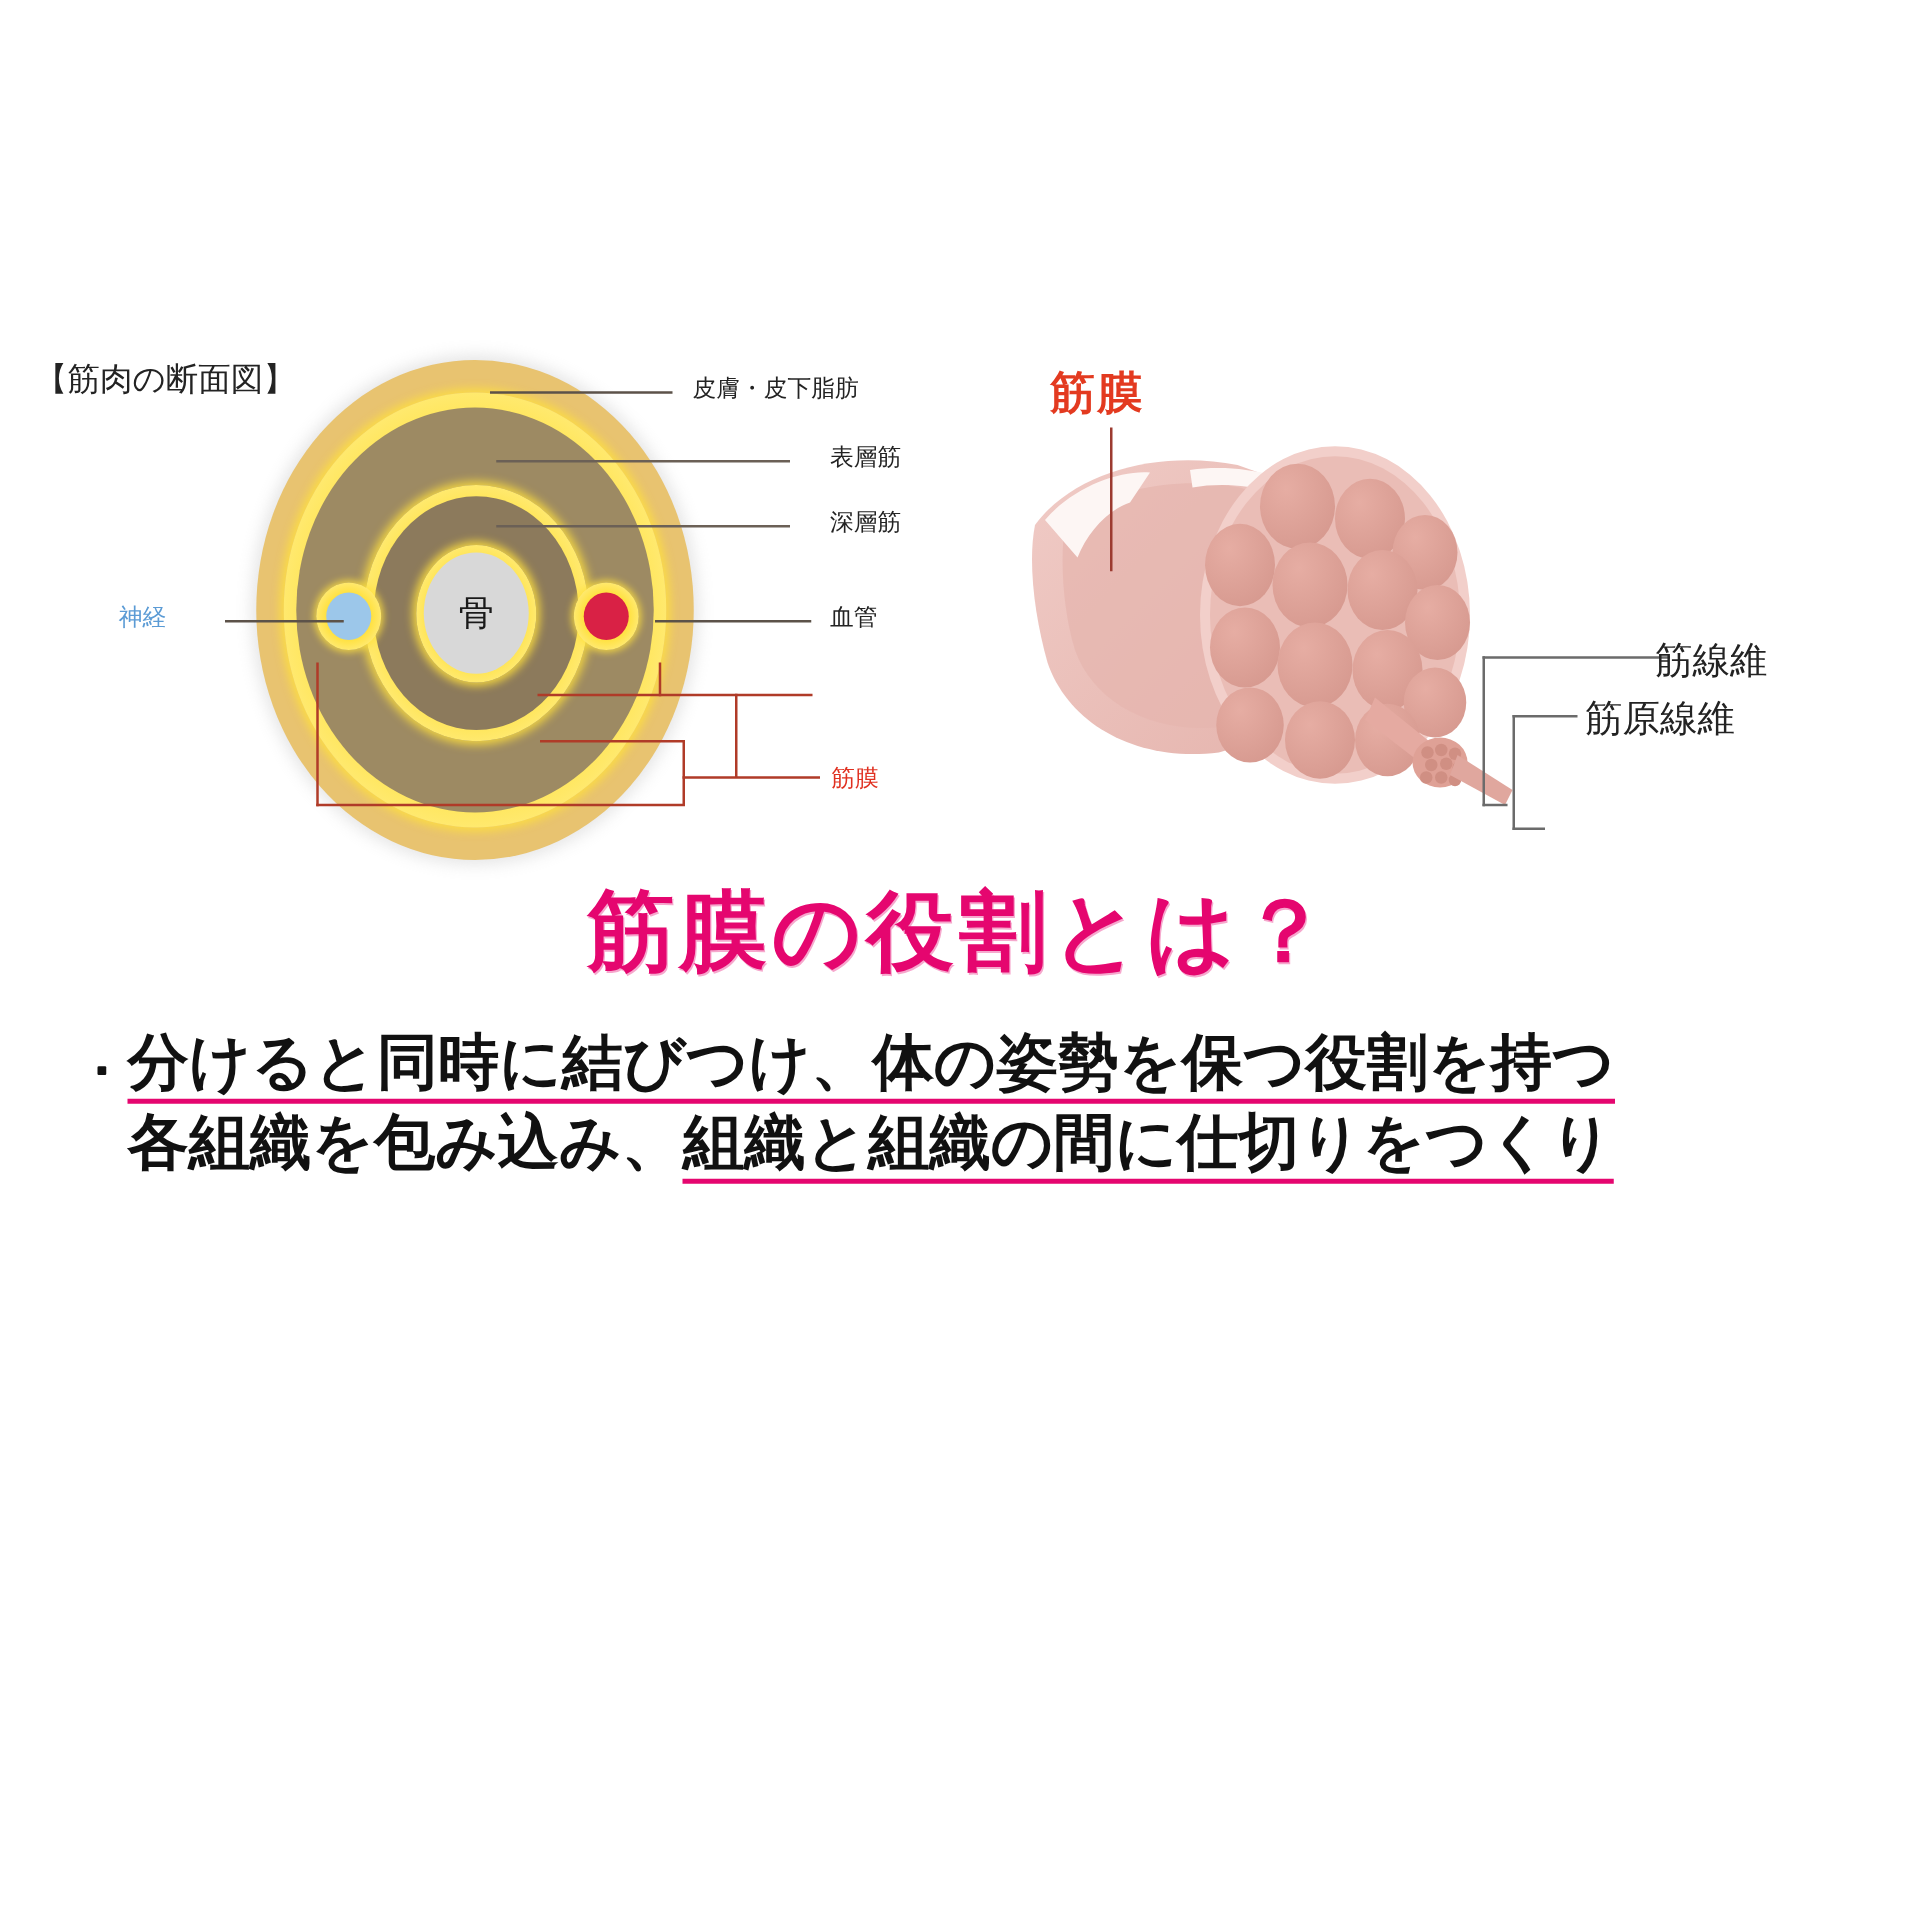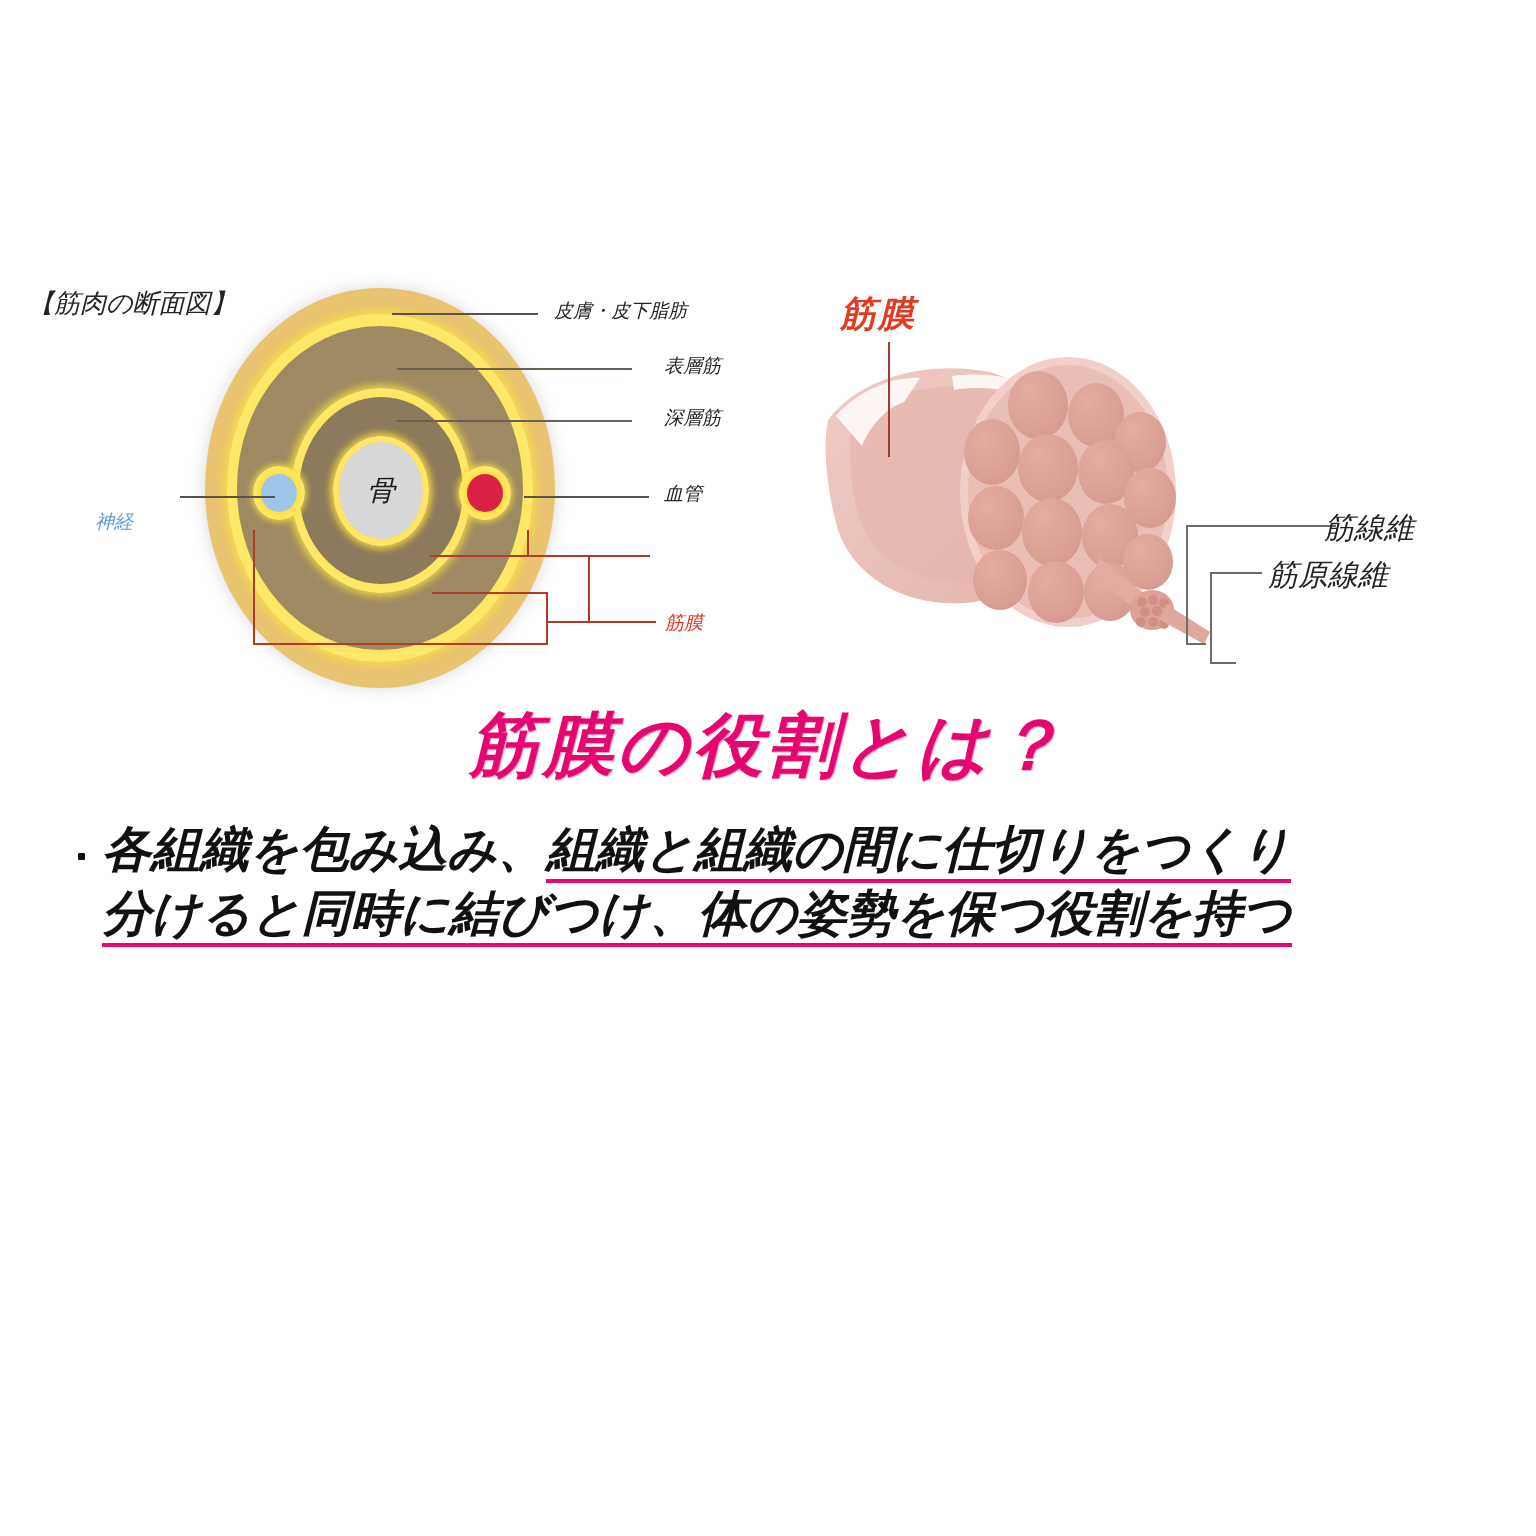--- a/index.html
+++ b/index.html
@@ -8,21 +8,20 @@
     padding: 0;
     background: #ffffff;
   }
   #page {
     position: relative;
     width: 1536px;
     height: 1536px;
     background: #ffffff;
     overflow: hidden;
     font-family: "Liberation Serif", "DejaVu Serif", serif;
-    font-style: italic;
   }
 
   
   #diagram-area {
     position: absolute;
     left: 0;
     top: 0;
     width: 1536px;
     height: 700px;
   }
@@ -260,21 +259,21 @@
     <div class="leader" style="left:397px; top:368px; width:235px;"></div>
     <div class="leader" style="left:397px; top:420px; width:235px;"></div>
     <div class="leader leader-dark" style="left:524px; top:496px; width:125px;"></div>
 
     <div class="leader leader-dark" style="left:180px; top:496px; width:95px;"></div>
 
     <div class="cs-label" style="left:554px; top:298px;">皮膚・皮下脂肪</div>
     <div class="cs-label" style="left:664px; top:353px;">表層筋</div>
     <div class="cs-label" style="left:664px; top:405px;">深層筋</div>
     <div class="cs-label" style="left:664px; top:481px;">血管</div>
-    <div class="cs-label cs-label-blue" style="left:95px; top:481px;margin-top:28px;">神経</div>
+    <div class="cs-label cs-label-blue" style="left:95px; top:481px;">神経</div>
     <div class="cs-label cs-label-red" style="left:665px; top:610px;">筋膜</div>
 
     <div class="red-line" style="left:253px; top:530px; width:2px; height:115px;"></div>
 
     <div class="red-line" style="left:253px; top:643px; width:295px; height:2px;"></div>
 
     <div class="red-line" style="left:527px; top:530px; width:2px; height:27px;"></div>
 
     <div class="red-line" style="left:430px; top:555px; width:220px; height:2px;"></div>
 
@@ -357,19 +356,19 @@
     <div class="fiber-label" style="left:1324px; top:508px;">筋線維</div>
     <div class="fiber-label" style="left:1268px; top:555px;">筋原線維</div>
   </div>
 
   <div id="main-title">筋膜の役割とは？</div>
 
   <div id="body-text">
     <div id="bullets-container">
         <div class="bullet-block">
           <span class="bullet-dot"></span>
+          <span class="bline"><span class="u" style="border-bottom-color: rgb(229, 6, 111);">分けると同時に結びつけ、体の姿勢を保つ役割を持つ</span></span>
           <span class="bline"><span>各組織を包み込み、</span><span class="u" style="border-bottom-color: rgb(229, 6, 111);">組織と組織の間に仕切りをつくり</span></span>
-          <span class="bline"><span class="u" style="border-bottom-color: rgb(229, 6, 111);">分けると同時に結びつけ、体の姿勢を保つ役割を持つ</span></span>
         </div>
       </div>
   </div>
 
 </div>
 
 </body></html>

